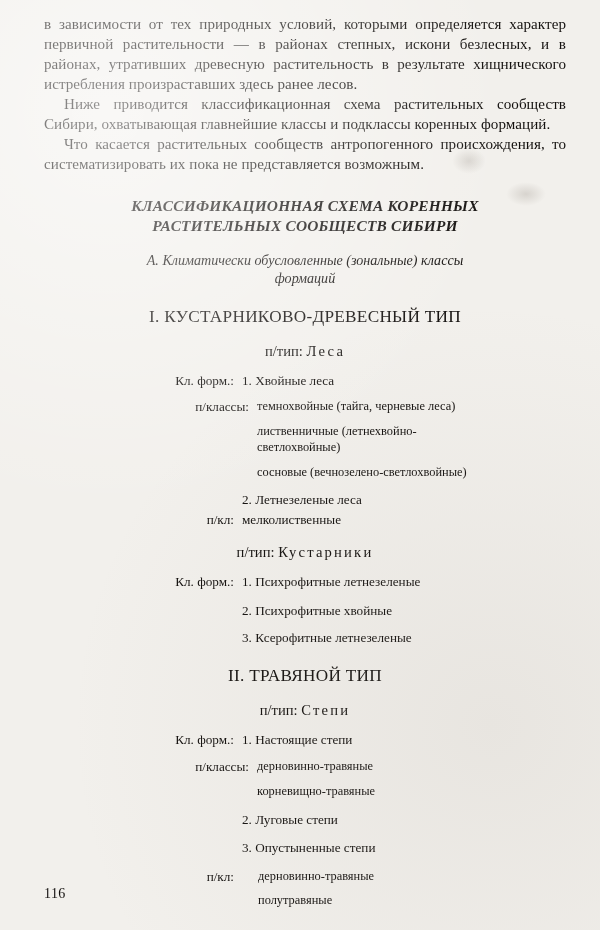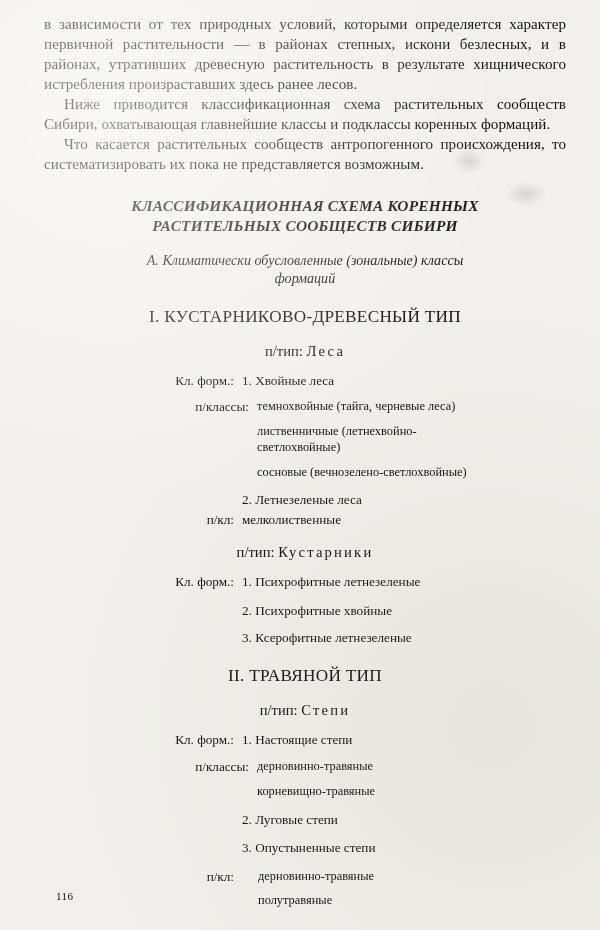--- a/index.html
+++ b/index.html
@@ -107,23 +107,23 @@
   
   .lbl-w1 { width: 190px; }   
   .lbl-w2 { width: 205px; }
 
   .small {
     font-size: 12.4px;
   }
 
   .pageno {
     position: absolute;
-    left: 56px;
+    left: 44px;
     bottom: 28px;
-    font-size: 11px;
+    font-size: 14px;
     letter-spacing: 0.4px;
   }
   .smudge {
     position: absolute;
     border-radius: 50%;
     pointer-events: none;
   }
   .smudge.a {
     left: 452px; top: 148px; width: 34px; height: 26px;
     background: radial-gradient(ellipse at center, rgba(120,110,100,0.20), rgba(120,110,100,0) 70%);

